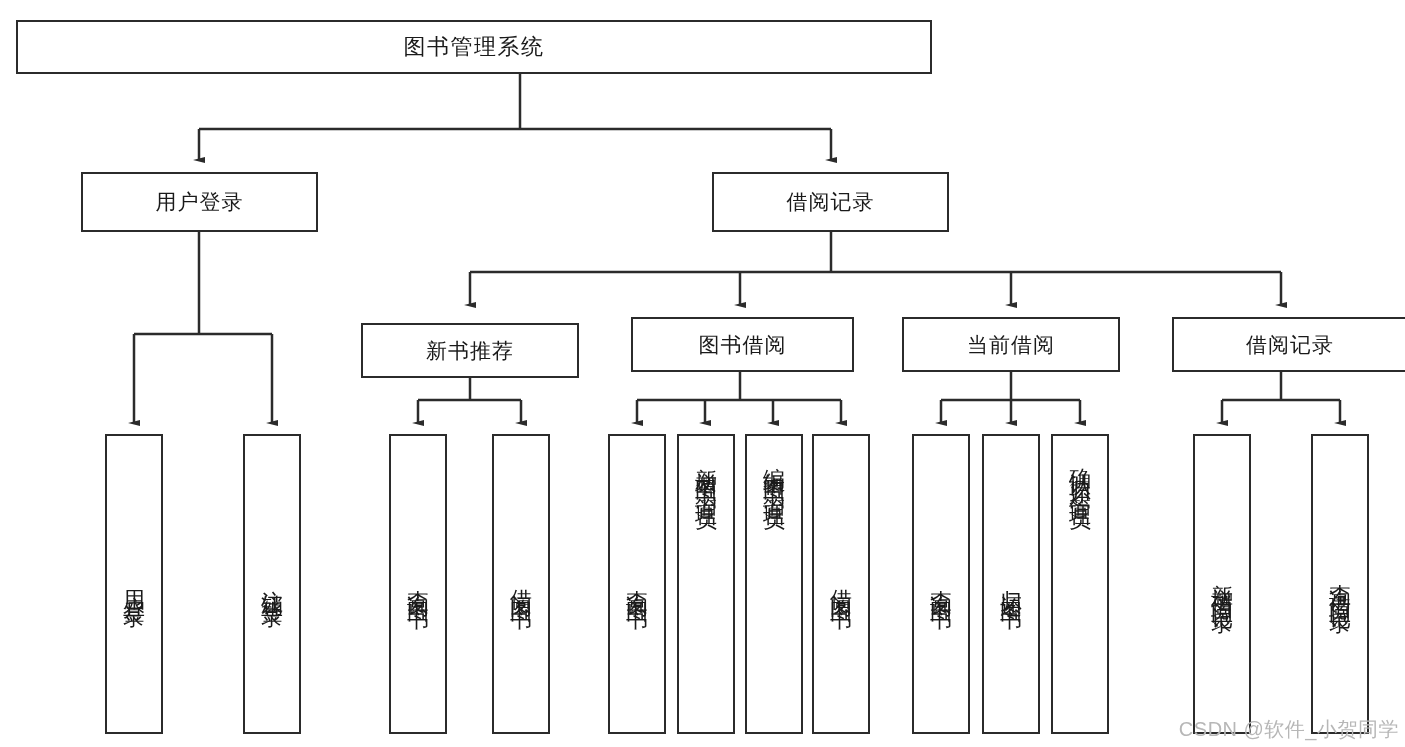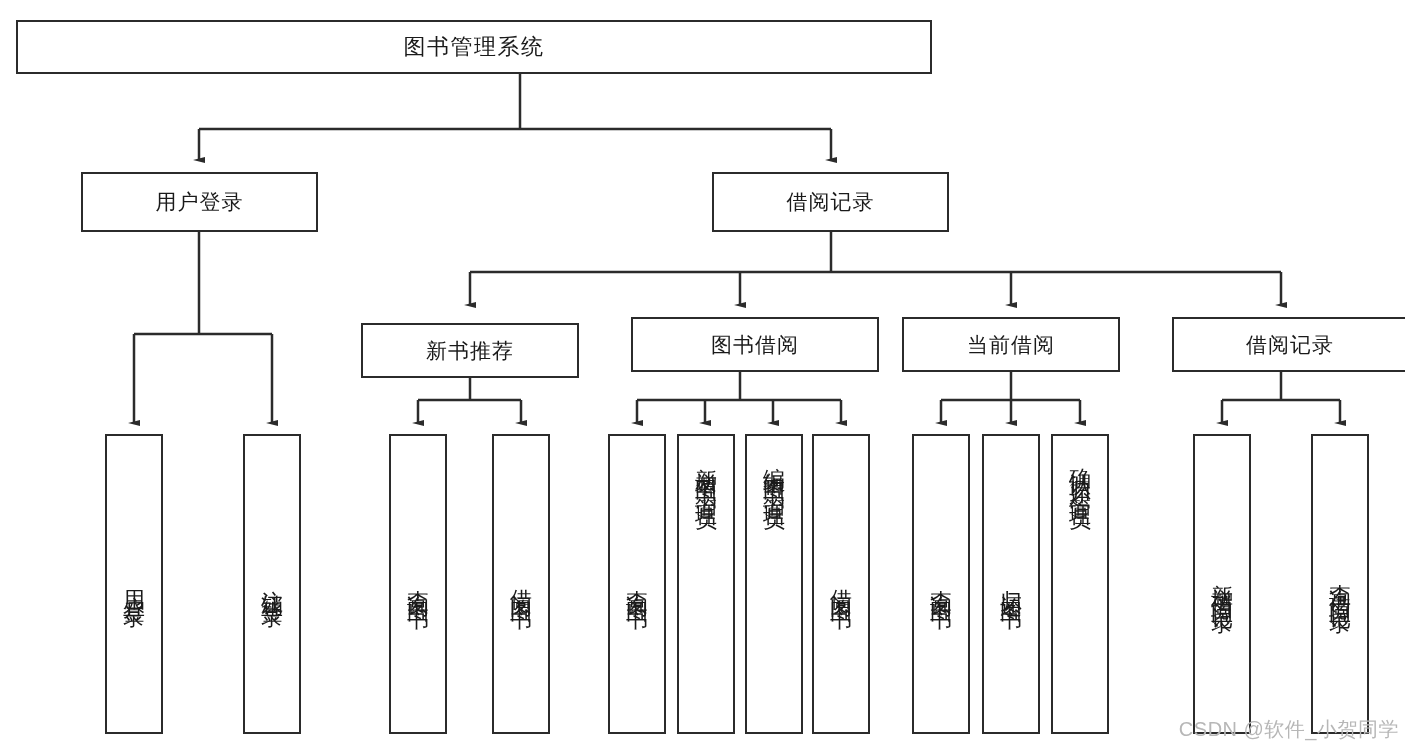--- a/index.html
+++ b/index.html
@@ -133,21 +133,21 @@
   </div>
 
   <div class="node node-h" style="left:712px; top:172px; width:237px; height:60px;">
     <span>借阅记录</span>
   </div>
 
   <div class="node node-h" style="left:361px; top:317px; width:218px; height:55px;margin-top:6px;">
     <span>新书推荐</span>
   </div>
 
-  <div class="node node-h" style="left:631px; top:317px; width:248px; height:55px;">
+  <div class="node node-h" style="left:631px; top:317px; width:223px; height:55px;">
     <span>图书借阅</span>
   </div>
 
   <div class="node node-h" style="left:902px; top:317px; width:218px; height:55px;align-items:center;">
     <span>当前借阅</span>
   </div>
 
   <div class="node node-h" style="left:1172px; top:317px; width:236px; height:55px;">
     <span>借阅记录</span>
   </div>

